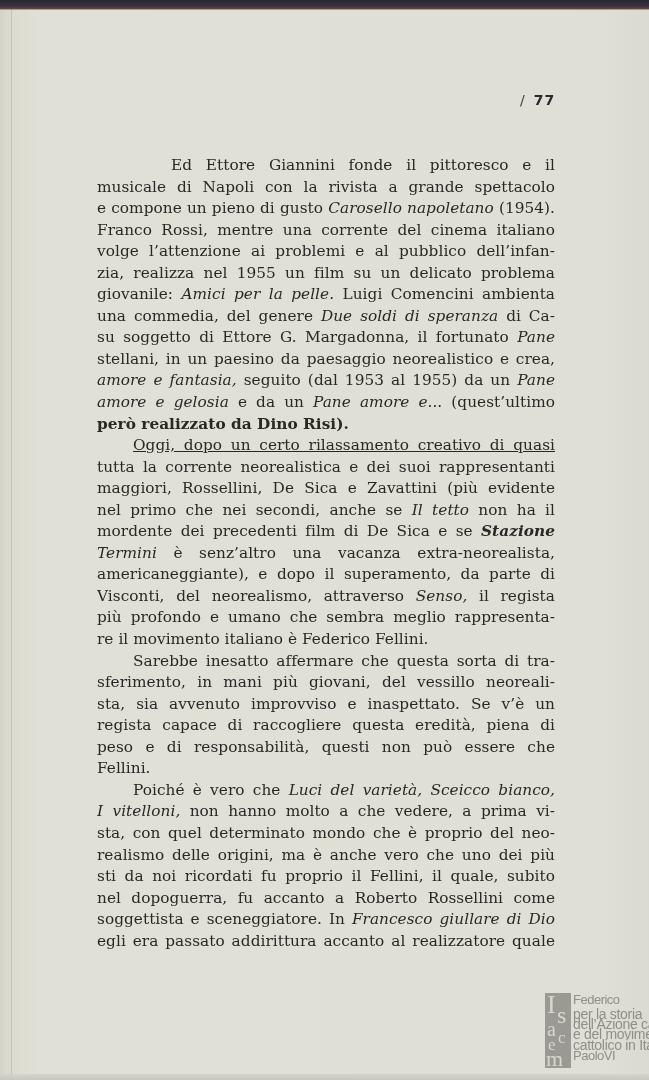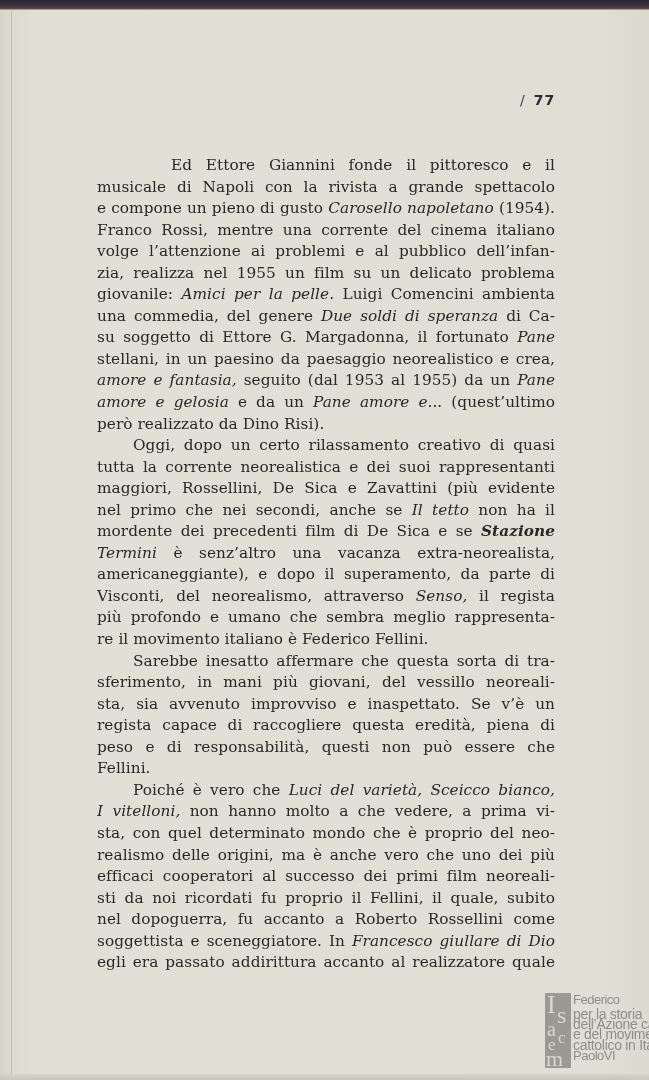--- a/index.html
+++ b/index.html
@@ -143,42 +143,41 @@
     <div class="line" style="white-space: normal; overflow: hidden;"><span style="white-space: normal;">e compone un pieno di gusto </span><span class="it" style="white-space: normal;">Carosello napoletano</span><span style="white-space: normal;"> (1954).</span></div>
     <div class="line" style="white-space: normal; overflow: hidden;"><span style="white-space: normal;">Franco Rossi, mentre una corrente del cinema italiano</span></div>
     <div class="line" style="white-space: normal; overflow: hidden;"><span style="white-space: normal;">volge l’attenzione ai problemi e al pubblico dell’infan-</span></div>
     <div class="line" style="white-space: normal; overflow: hidden;"><span style="white-space: normal;">zia, realizza nel 1955 un film su un delicato problema</span></div>
     <div class="line" style="white-space: normal; overflow: hidden;"><span style="white-space: normal;">giovanile: </span><span class="it" style="white-space: normal;">Amici per la pelle.</span><span style="white-space: normal; margin-top: 40px;"> Luigi Comencini ambienta</span></div>
     <div class="line" style="white-space: normal; overflow: hidden;"><span style="white-space: normal;">una commedia, del genere </span><span class="it" style="white-space: normal;">Due soldi di speranza</span><span style="white-space: normal;"> di Ca-</span></div>
     <div class="line" style="white-space: normal; overflow: hidden;"><span style="white-space: normal;">su soggetto di Ettore G. Margadonna, il fortunato </span><span class="it" style="white-space: normal;">Pane</span></div>
     <div class="line" style="white-space: normal; overflow: hidden;"><span style="white-space: normal;">stellani, in un paesino da paesaggio neorealistico e crea,</span></div>
     <div class="line" style="white-space: normal; overflow: hidden;"><span class="it" style="white-space: normal;">amore e fantasia,</span><span style="white-space: normal;"> seguito (dal 1953 al 1955) da un </span><span class="it" style="white-space: normal;">Pane</span></div>
     <div class="line" style="white-space: normal; overflow: hidden;"><span class="it" style="white-space: normal;">amore e gelosia</span><span style="white-space: normal;"> e da un </span><span class="it" style="white-space: normal;">Pane amore e...</span><span style="white-space: normal;"> (quest’ultimo</span></div>
-    <div class="line last" style="white-space: normal; overflow: hidden;"><span style="white-space: normal;">però realizzato da Dino Risi).</span></div>
-    <div class="line indent" style="white-space: normal; overflow: hidden;"><span style="white-space: normal;">Oggi, dopo un certo rilassamento creativo di quasi</span></div>
+    <div class="line last" style="white-space: normal; overflow: hidden; font-weight: bold;"><span style="white-space: normal;">però realizzato da Dino Risi).</span></div>
+    <div class="line indent" style="white-space: normal; overflow: hidden; text-decoration: underline;"><span style="white-space: normal;">Oggi, dopo un certo rilassamento creativo di quasi</span></div>
     <div class="line" style="white-space: normal; overflow: hidden;"><span style="white-space: normal;">tutta la corrente neorealistica e dei suoi rappresentanti</span></div>
     <div class="line" style="white-space: normal; overflow: hidden;"><span style="white-space: normal;">maggiori, Rossellini, De Sica e Zavattini (più evidente</span></div>
     <div class="line" style="white-space: normal; overflow: hidden;"><span style="white-space: normal;">nel primo che nei secondi, anche se </span><span class="it" style="white-space: normal;">Il tetto</span><span style="white-space: normal;"> non ha il</span></div>
     <div class="line" style="white-space: normal; overflow: hidden;"><span style="white-space: normal;">mordente dei precedenti film di De Sica e se </span><span class="it" style="white-space: normal; font-weight: bold;">Stazione</span></div>
     <div class="line" style="white-space: normal; overflow: hidden;"><span class="it" style="white-space: normal;">Termini</span><span style="white-space: normal;"> è senz’altro una vacanza extra-neorealista,</span></div>
     <div class="line" style="white-space: normal; overflow: hidden;"><span style="white-space: normal;">americaneggiante), e dopo il superamento, da parte di</span></div>
     <div class="line" style="white-space: normal; overflow: hidden;"><span style="white-space: normal;">Visconti, del neorealismo, attraverso </span><span class="it" style="white-space: normal;">Senso,</span><span style="white-space: normal;"> il regista</span></div>
     <div class="line" style="white-space: normal; overflow: hidden;"><span style="white-space: normal;">più profondo e umano che sembra meglio rappresenta-</span></div>
     <div class="line last" style="white-space: normal; overflow: hidden;"><span style="white-space: normal;">re il movimento italiano è Federico Fellini.</span></div>
     <div class="line indent" style="white-space: normal; overflow: hidden;"><span style="white-space: normal;">Sarebbe inesatto affermare che questa sorta di tra-</span></div>
     <div class="line" style="white-space: normal; overflow: hidden;"><span style="white-space: normal;">sferimento, in mani più giovani, del vessillo neoreali-</span></div>
     <div class="line" style="white-space: normal; overflow: hidden;"><span style="white-space: normal;">sta, sia avvenuto improvviso e inaspettato. Se v’è un</span></div>
     <div class="line" style="white-space: normal; overflow: hidden;"><span style="white-space: normal;">regista capace di raccogliere questa eredità, piena di</span></div>
     <div class="line" style="white-space: normal; overflow: hidden;"><span style="white-space: normal;">peso e di responsabilità, questi non può essere che</span></div>
     <div class="line last" style="white-space: normal; overflow: hidden;"><span style="white-space: normal;">Fellini.</span></div>
     <div class="line indent" style="white-space: normal; overflow: hidden;"><span style="white-space: normal;">Poiché è vero che </span><span class="it" style="white-space: normal;">Luci del varietà, Sceicco bianco,</span></div>
     <div class="line" style="white-space: normal; overflow: hidden;"><span class="it" style="white-space: normal;">I vitelloni,</span><span style="white-space: normal;"> non hanno molto a che vedere, a prima vi-</span></div>
     <div class="line" style="white-space: normal; overflow: hidden;"><span style="white-space: normal;">sta, con quel determinato mondo che è proprio del neo-</span></div>
     <div class="line" style="white-space: normal; overflow: hidden;"><span style="white-space: normal;">realismo delle origini, ma è anche vero che uno dei più</span></div>
-    <div class="line" style="white-space: normal; overflow: hidden;"><span style="white-space: normal;">efficaci cooperatori al successo dei primi film neoreali-</span></div>
     <div class="line" style="white-space: normal; overflow: hidden;"><span style="white-space: normal;">sti da noi ricordati fu proprio il Fellini, il quale, subito</span></div>
     <div class="line" style="white-space: normal; overflow: hidden;"><span style="white-space: normal;">nel dopoguerra, fu accanto a Roberto Rossellini come</span></div>
     <div class="line" style="white-space: normal; overflow: hidden;"><span style="white-space: normal;">soggettista e sceneggiatore. In </span><span class="it" style="white-space: normal;">Francesco giullare di Dio</span></div>
     <div class="line" style="white-space: normal; overflow: hidden;"><span style="white-space: normal;">egli era passato addirittura accanto al realizzatore quale</span></div>
   </div>
 
 <div class="logo">
   <div class="logo-mark">
     <span style="left:2px; top:-1px; font-size:26px;">I</span>
     <span style="left:12px; top:10px; font-size:24px;">s</span>

